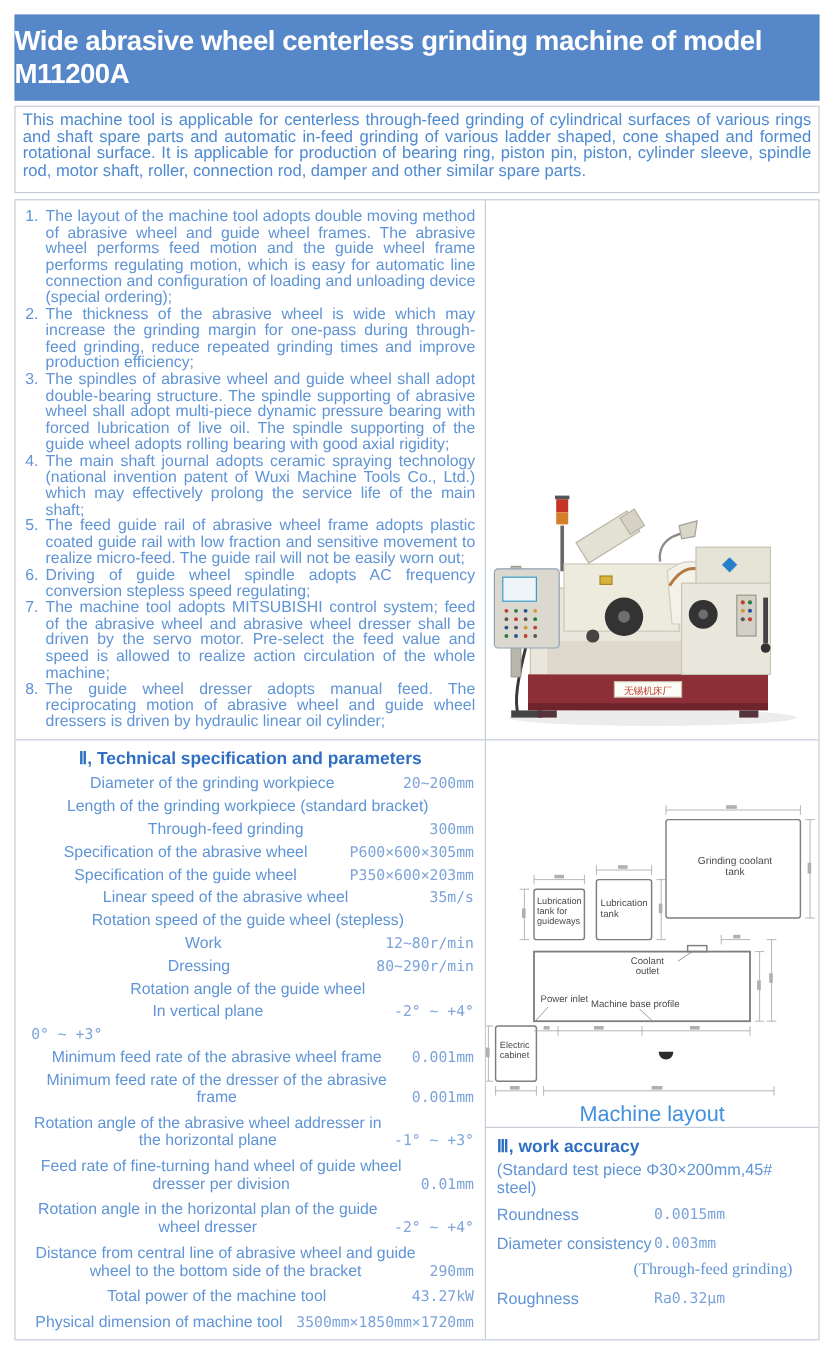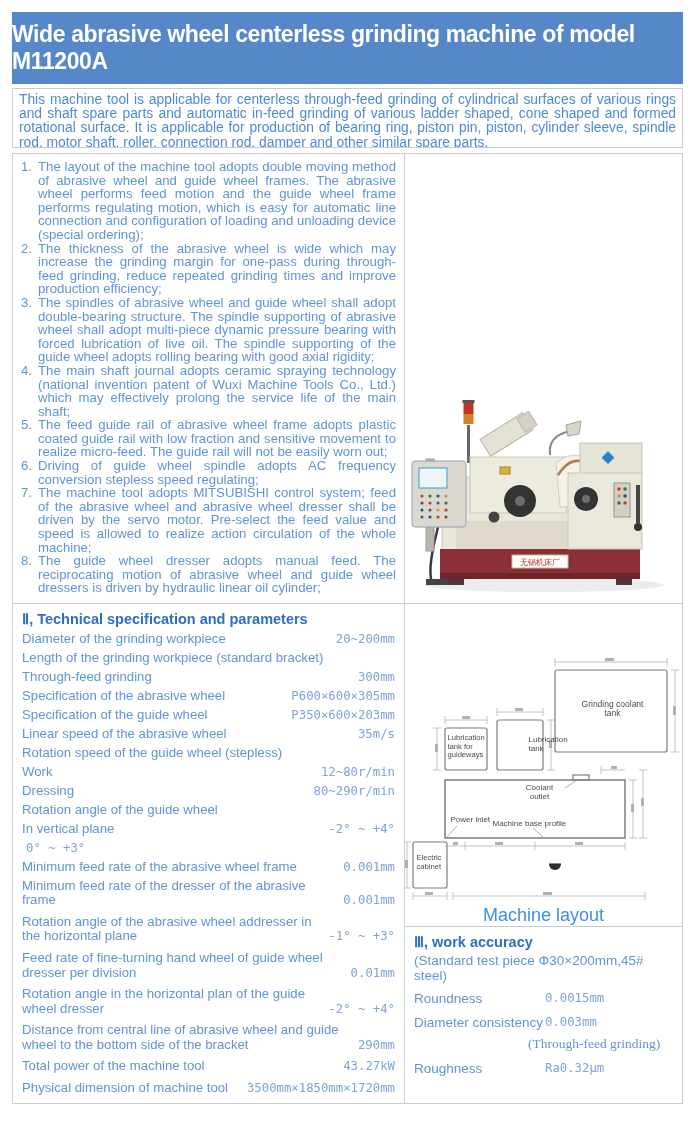--- a/index.html
+++ b/index.html
@@ -12,28 +12,28 @@
     --border-gray:#c6cdd6;
   }
   *{box-sizing:border-box;margin:0;padding:0;}
   html,body{background:#fff;}
   body{font-family:"Liberation Sans",sans-serif;width:695px;height:1130px;position:relative;}
   .page{position:absolute;left:12px;top:12px;width:671px;}
 
   .titlebar{background:var(--header-bg);height:72px;display:flex;align-items:center;}
   .titlebar h1{color:#fff;font-size:23px;letter-spacing:-0.4px;font-weight:bold;}
 
-  .intro{border:1px solid var(--border-gray);margin-top:4px;height:60px;padding:4px 6px 4px 6px;overflow:hidden;}
+  .intro{border:1px solid var(--border-gray);margin-top:4px;height:73px;padding:4px 6px 4px 6px;overflow:hidden;}
   .intro p{color:var(--intro-blue);font-size:13.8px;line-height:14.2px;text-align:justify;}
 
   .main{border:1px solid var(--border-gray);margin-top:5px;display:grid;
         grid-template-columns:391px 1fr;grid-template-rows:449px 323px 177px;}
   .cell{overflow:hidden;}
   .sec1{grid-column:1;grid-row:1;padding:6px 8px 0 8px;}
-  .sec2{grid-column:1;grid-row:2 / span 2;border-top:1px solid var(--border-gray);padding:7px 9px 0 9px;}
+  .sec2{grid-column:1;grid-row:2 / span 2;border-top:1px solid var(--border-gray);padding:7px 9px 0 9px;text-align:center;}
   .photoCell{grid-column:2;grid-row:1;border-left:1px solid var(--border-gray);}
   .layoutCell{grid-column:2;grid-row:2;border-left:1px solid var(--border-gray);border-top:1px solid var(--border-gray);
               display:flex;flex-direction:column;align-items:center;gap:27px;}
   .sec3{grid-column:2;grid-row:3;border-left:1px solid var(--border-gray);border-top:1px solid var(--border-gray);padding:7px 9px 0 9px;}
 
   h2{color:var(--heading-blue);font-size:14.5px;font-weight:bold;margin-bottom:3px;}
 
   .sec1 ol{list-style:none;counter-reset:n;color:var(--body-blue);font-size:13.2px;line-height:13.6px;}
   .sec1 li{counter-increment:n;padding-left:17px;position:relative;text-align:justify;}
   .sec1 li::before{content:counter(n)". ";position:absolute;left:0;}
@@ -329,21 +329,21 @@
             <path d="M160,140 L172,132"></path>
             <path d="M52,178 L40,191"></path>
             <path d="M128,180 L138,189"></path>
           </g>
 
           <path d="M144,216 a6,6 0 0 0 12,0 z" fill="#2d2d2d"></path>
           <line x1="144" y1="216" x2="156" y2="216" stroke="#2d2d2d" stroke-width="1.2"></line>
         </svg>
         <div class="dlabel" style="left:168px;top:52px;width:80px;text-align:center;font-size:8.5px;">Grinding coolant tank</div>
         <div class="dlabel" style="left:43px;top:86px;width:38px;font-size:7.6px;">Lubrication tank for guideways</div>
-        <div class="dlabel" style="left:96px;top:88px;width:40px;margin-left:28px;">Lubrication tank</div>
+        <div class="dlabel" style="left:96px;top:88px;width:40px;">Lubrication tank</div>
         <div class="dlabel" style="left:112px;top:136px;width:46px;text-align:center;">Coolant outlet</div>
         <div class="dlabel" style="left:46px;top:168px;width:60px;">Power inlet</div>
         <div class="dlabel" style="left:88px;top:172px;width:110px;">Machine base profile</div>
         <div class="dlabel" style="left:12px;top:206px;width:28px;font-size:7.6px;">Electric cabinet</div>
       </div>
       <figcaption class="layout-caption">Machine layout</figcaption>
     </figure>
 
     <section class="cell sec3">
       <h2>Ⅲ, work accuracy</h2>

